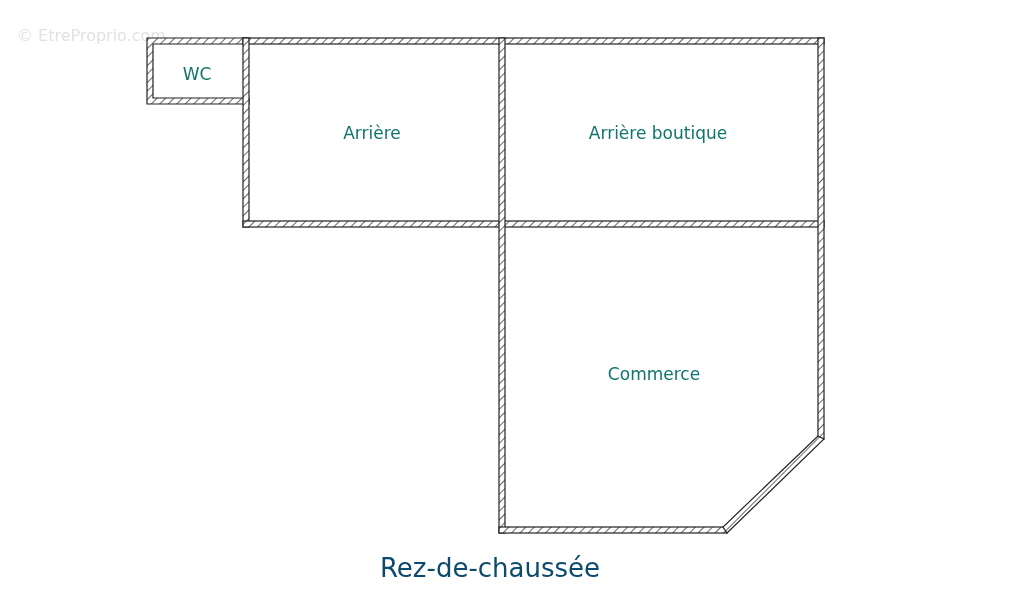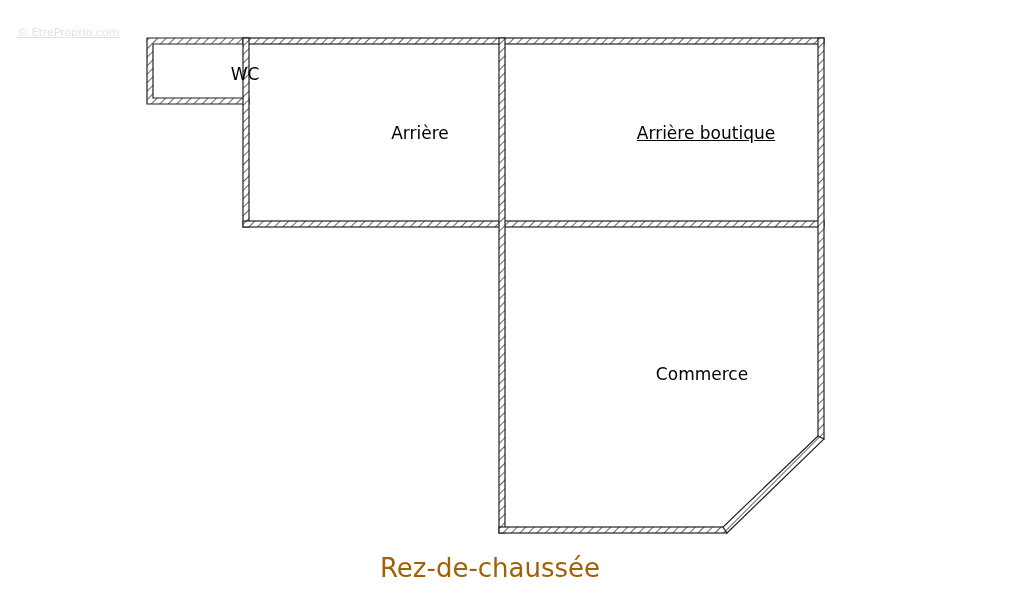--- a/index.html
+++ b/index.html
@@ -1,20 +1,20 @@
 <!DOCTYPE html>
 <html><head>
 <meta charset="utf-8">
 <style>
   html, body { margin:0; padding:0; background:#ffffff; }
   body { width:1024px; height:606px; position:relative; overflow:hidden; font-family:"DejaVu Sans", sans-serif; }
   #plan { position:absolute; left:0; top:0; }
-  .label { position:absolute; color:#000000; font-size:17px; white-space:nowrap; transform:translate(-50%,-50%);margin-left:48px; }
-  .title { position:absolute; left:490px; top:568px; transform:translate(-50%,-50%); font-size:26px; color:#a16207; white-space:nowrap; }
-  .watermark { position:absolute; left:17px; top:26px; font-size:11px; color:#e2e2e2; white-space:nowrap;text-decoration:underline; }
+  .label { position:absolute; color:#0f766e; font-size:17px; white-space:nowrap; transform:translate(-50%,-50%); }
+  .title { position:absolute; left:490px; top:568px; transform:translate(-50%,-50%); font-size:26px; color:#0c4a6e; white-space:nowrap; }
+  .watermark { position:absolute; left:17px; top:26px; font-size:16px; color:#e2e2e2; white-space:nowrap; }
 </style>
 </head>
 <body>
 
 <div class="watermark">© EtreProprio.com</div>
 
 <svg id="plan" width="1024" height="606" viewBox="0 0 1024 606">
   <defs>
     <pattern id="hatch" width="6" height="6" patternUnits="userSpaceOnUse" patternTransform="rotate(45)">
       <rect width="6" height="6" fill="#fff"></rect>
@@ -36,16 +36,16 @@
     <rect x="818" y="38" width="6" height="401"></rect>
 
     <rect x="499" y="527" width="228" height="6"></rect>
 
     <path d="M818,436 L824,439 L727,533 L723,527 Z"></path>
   </g>
 </svg>
 
 <div class="label" style="left:197px;top:74px;">WC</div>
 <div class="label" style="left:372px;top:133px;">Arrière</div>
-<div class="label" style="left:658px;top:133px;text-decoration:underline;">Arrière boutique</div>
+<div class="label" style="left:658px;top:133px;">Arrière boutique</div>
 <div class="label" style="left:654px;top:374px;">Commerce</div>
 
 <div class="title">Rez-de-chaussée</div>
 
 </body></html>

